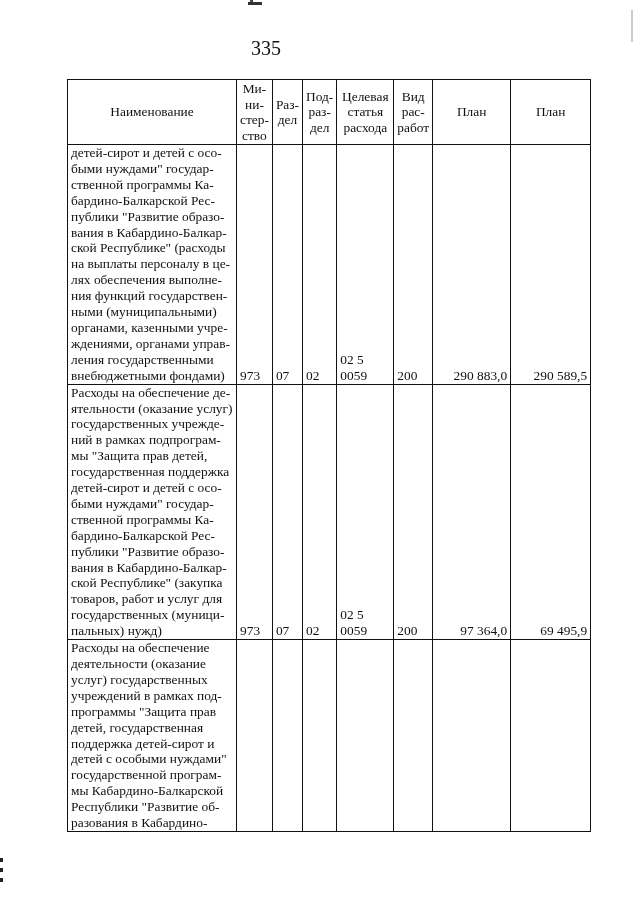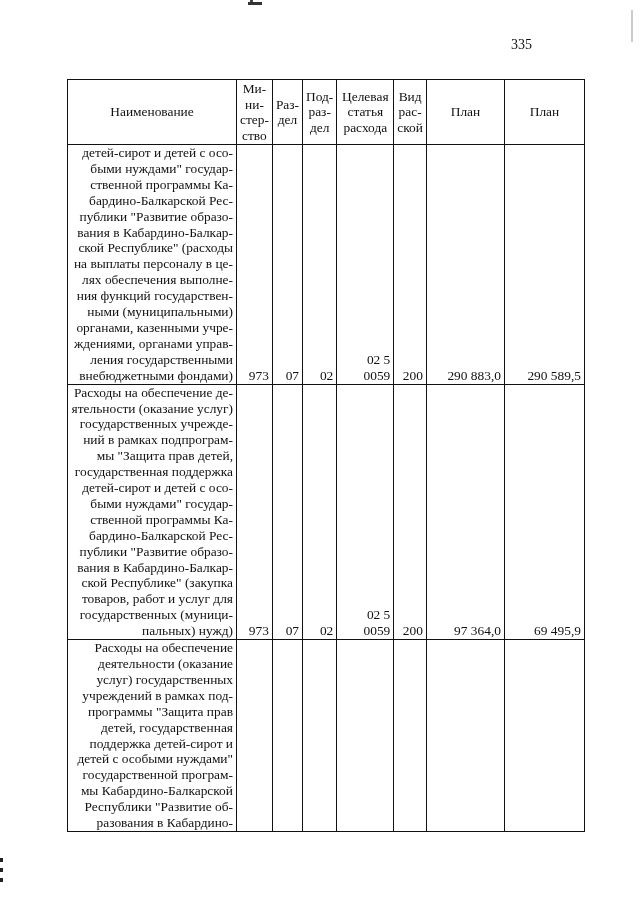--- a/index.html
+++ b/index.html
@@ -1,29 +1,29 @@
 <!DOCTYPE html>
 <html><head>
 <meta charset="utf-8">
 <style>
   html, body { margin:0; padding:0; background:#fff; }
   body { width:640px; height:905px; position:relative; overflow:hidden;
          font-family:"Liberation Serif", serif; color:#111; }
   .top-mark { position:absolute; left:248px; top:2px; width:14px; height:3px; background:#333; }
   .top-mark::before { content:""; position:absolute; left:2px; top:-2px; width:3px; height:2px; background:#444; }
-  .page-number { position:absolute; left:0; width:532px; top:37px; text-align:right; font-size:14px; }
+  .page-number { position:absolute; left:0; width:532px; top:37px; text-align:center; font-size:20px; }
   .right-edge { position:absolute; left:631px; top:10px; width:2px; height:32px; background:#ccc; }
   .left-marks { position:absolute; left:0; top:858px; width:3px; }
   .left-marks span { display:block; width:3px; height:4px; background:#222; margin-bottom:6px; }
   table.budget { position:absolute; left:67px; top:79px; border-collapse:collapse; table-layout:fixed; font-size:13.4px; line-height:15.9px; }
   table.budget th, table.budget td { border:1px solid #111; padding:0 3px; }
   table.budget th { font-weight:normal; text-align:center; vertical-align:middle; height:64px; line-height:15.5px; }
   table.budget td { vertical-align:bottom; }
-  td.name { text-align:right; white-space:pre-line; padding:1px 3px 0 3px; vertical-align:top; }
-  td.c { text-align:right; }
+  td.name { text-align:left; white-space:pre-line; padding:1px 3px 0 3px; vertical-align:top; }
+  td.c { text-align:left; }
   td.r { text-align:right; padding-right:4px;margin-top:34px; }
   .col-name{width:169px}.col-min{width:34px}.col-raz{width:29px}.col-pod{width:30px}
   .col-cel{width:57px}.col-vid{width:30px}.col-plan{width:78px}.col-fakt{width:80px}
 </style>
 </head>
 <body>
 
 <div class="top-mark"></div>
 <div class="right-edge"></div>
 <div class="page-number">335</div>
@@ -49,21 +49,21 @@
       <th style="white-space:pre-line">Раз-
 дел</th>
       <th style="white-space:pre-line">Под-
 раз-
 дел</th>
       <th style="white-space:pre-line">Целевая
 статья
 расхода</th>
       <th style="white-space:pre-line">Вид
 рас-
-ской</th>
+работ</th>
       <th>План</th>
       <th>План</th>
     </tr>
   </thead>
   <tbody>
     <tr>
       <td class="name">детей-сирот и детей с осо-
 быми нуждами" государ-
 ственной программы Ка-
 бардино-Балкарской Рес-

